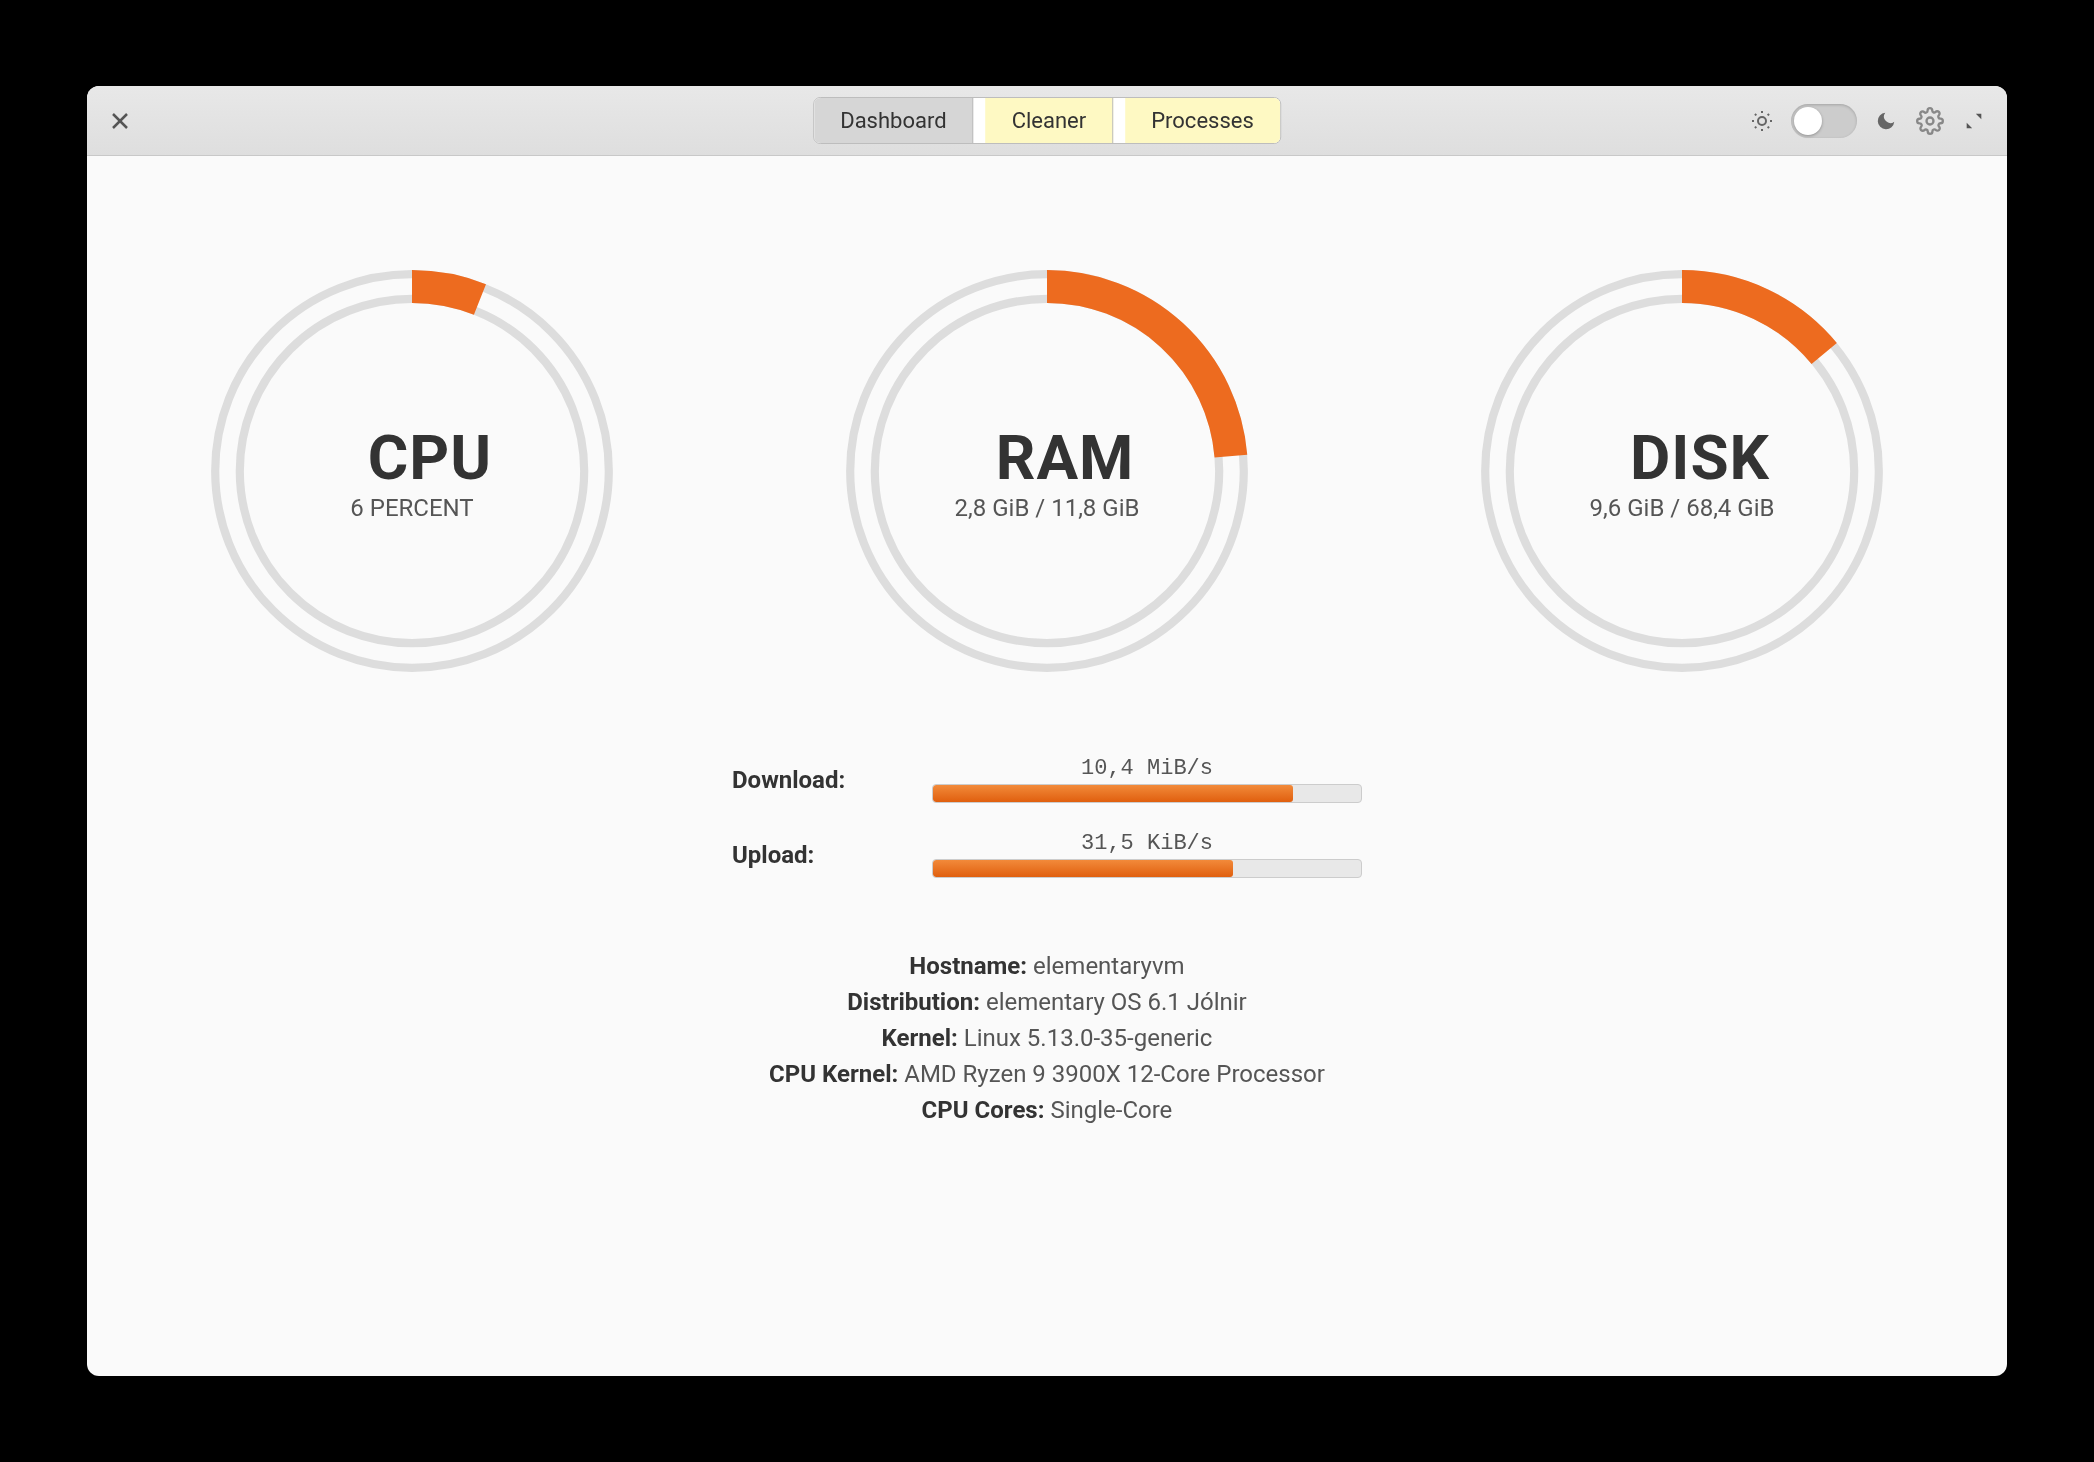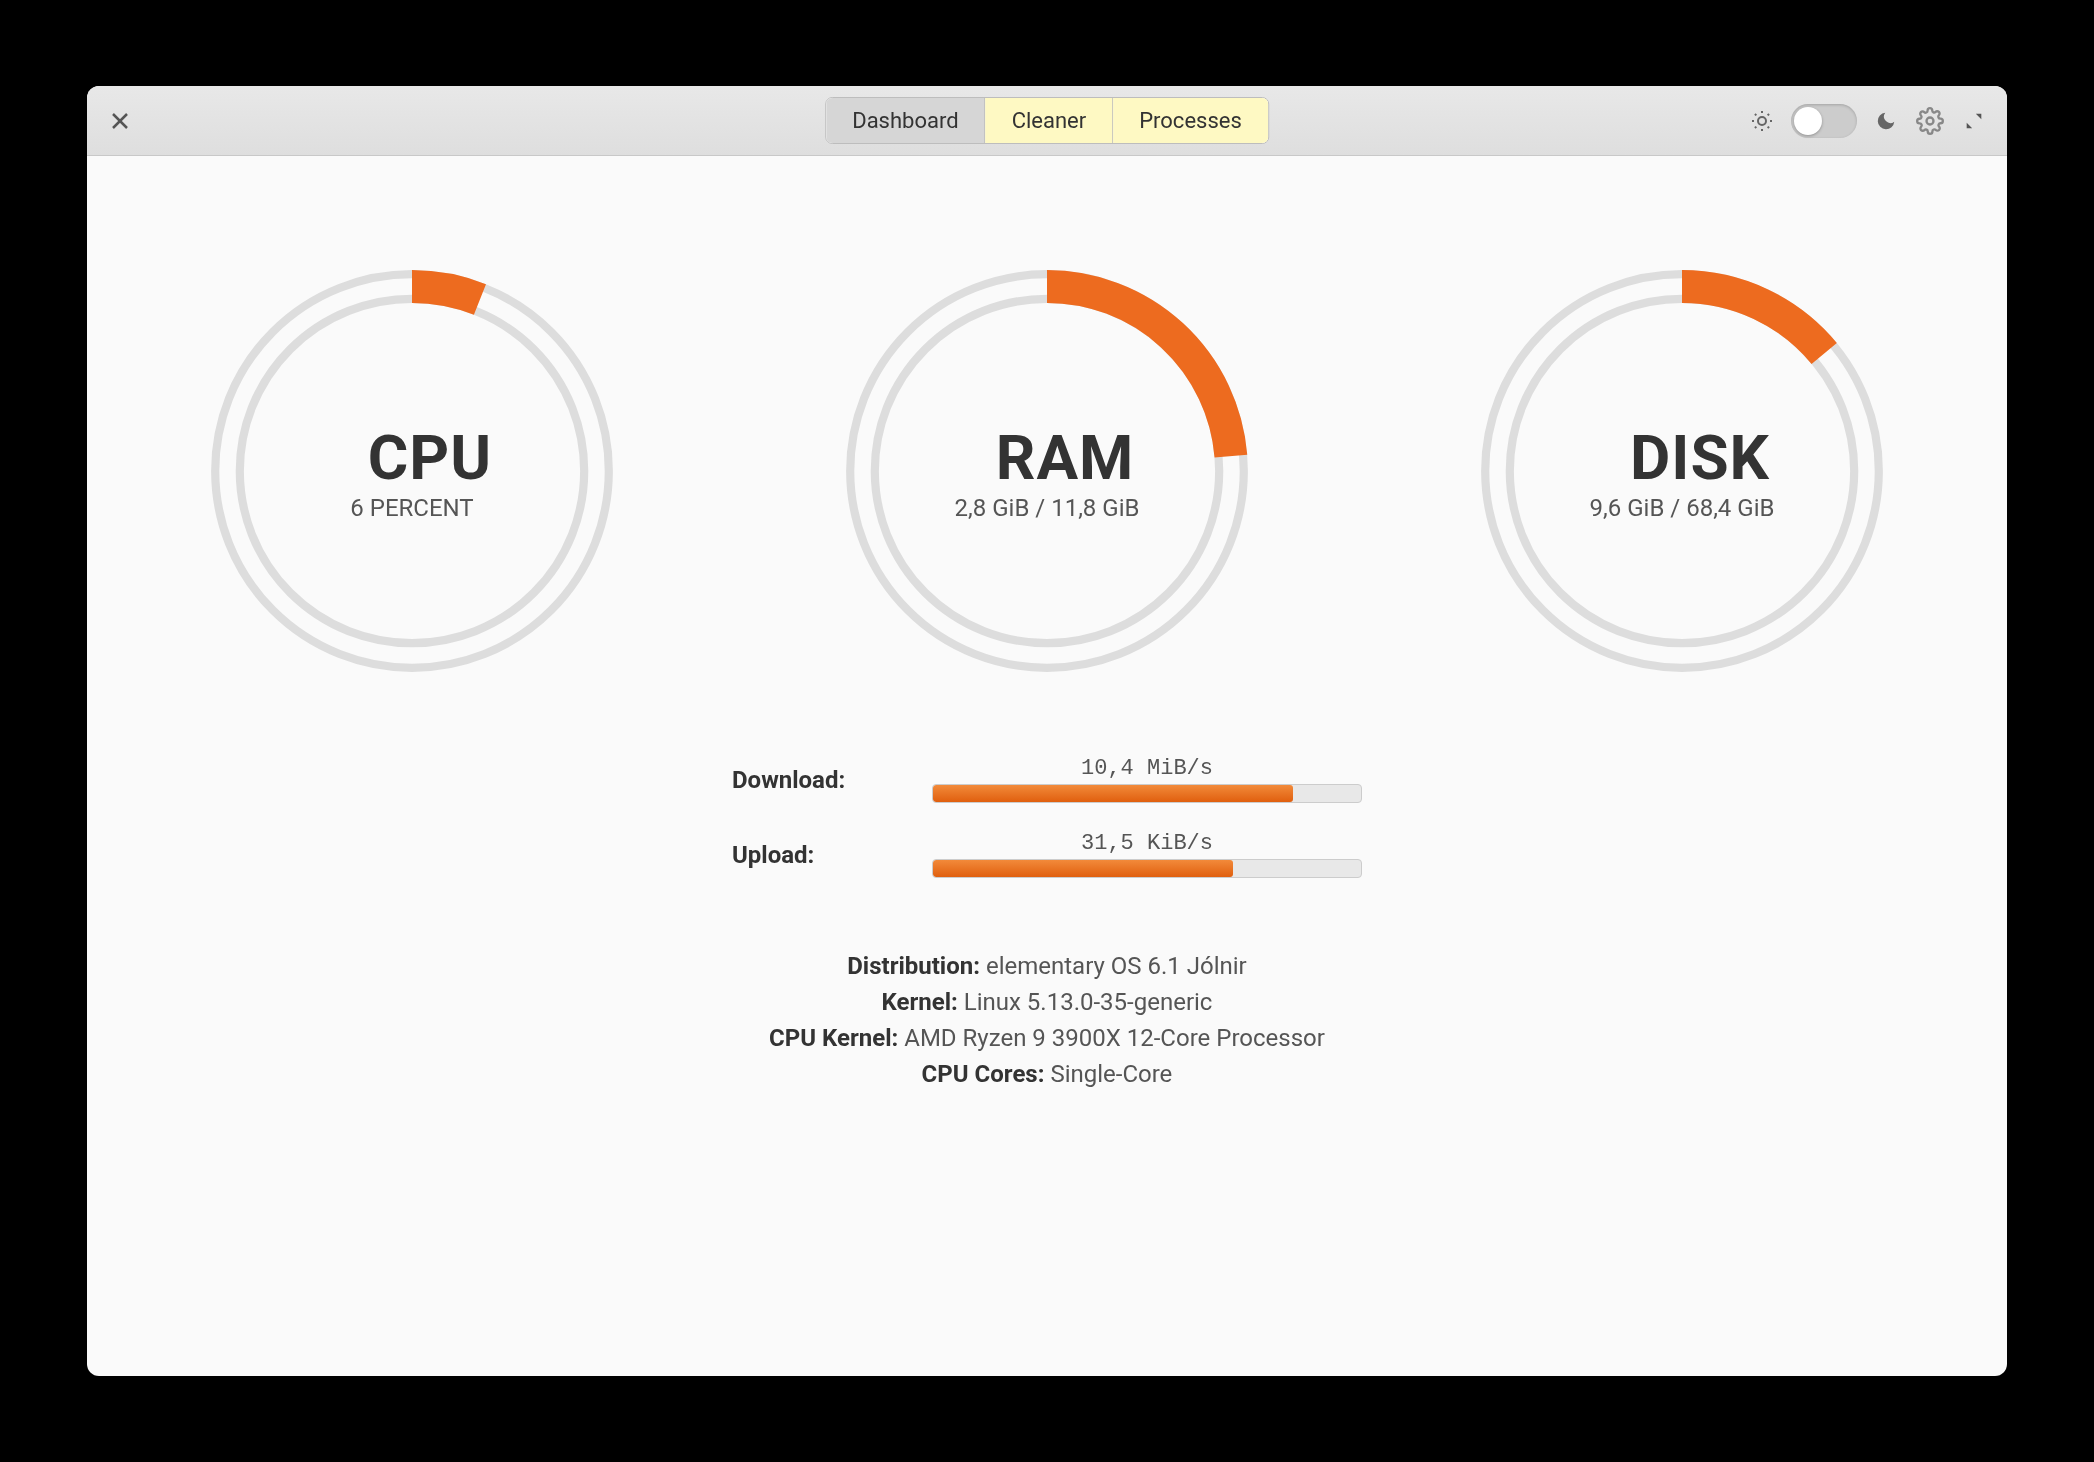--- a/index.html
+++ b/index.html
@@ -43,20 +43,21 @@
   }
   .tabs {
     position: absolute;
     left: 50%;
     transform: translateX(-50%);
     display: flex;
     border: 1px solid #bdbdbd;
     border-radius: 7px;
     overflow: hidden;
     background: #fff;
+    gap: 12px;
   }
   .tab {
     padding: 10px 26px;
     font-size: 22px;
     color: #333;
     cursor: pointer;
     border-right: 1px solid #bdbdbd;
     background: #fef9c3;
   }
   .tab:last-child { border-right: none; }
@@ -306,20 +307,21 @@
       <div class="net-label">Upload:</div>
       <div class="net-bar-wrap">
         <div class="net-value">31,5 KiB/s</div>
         <div class="net-bar">
           <div class="net-bar-fill" style="width: 70%;"></div>
         </div>
       </div>
     </div>
 
     <div class="sysinfo">
+      <div><b>Hostname:</b> <span>elementaryvm</span></div>
       <div><b>Distribution:</b> <span>elementary OS 6.1 Jólnir</span></div>
       <div><b>Kernel:</b> <span>Linux 5.13.0-35-generic</span></div>
       <div><b>CPU Kernel:</b> <span>AMD Ryzen 9 3900X 12-Core Processor</span></div>
       <div><b>CPU Cores:</b> <span>Single-Core</span></div>
     </div>
 
   </div>
 </div>
 
 </body></html>

